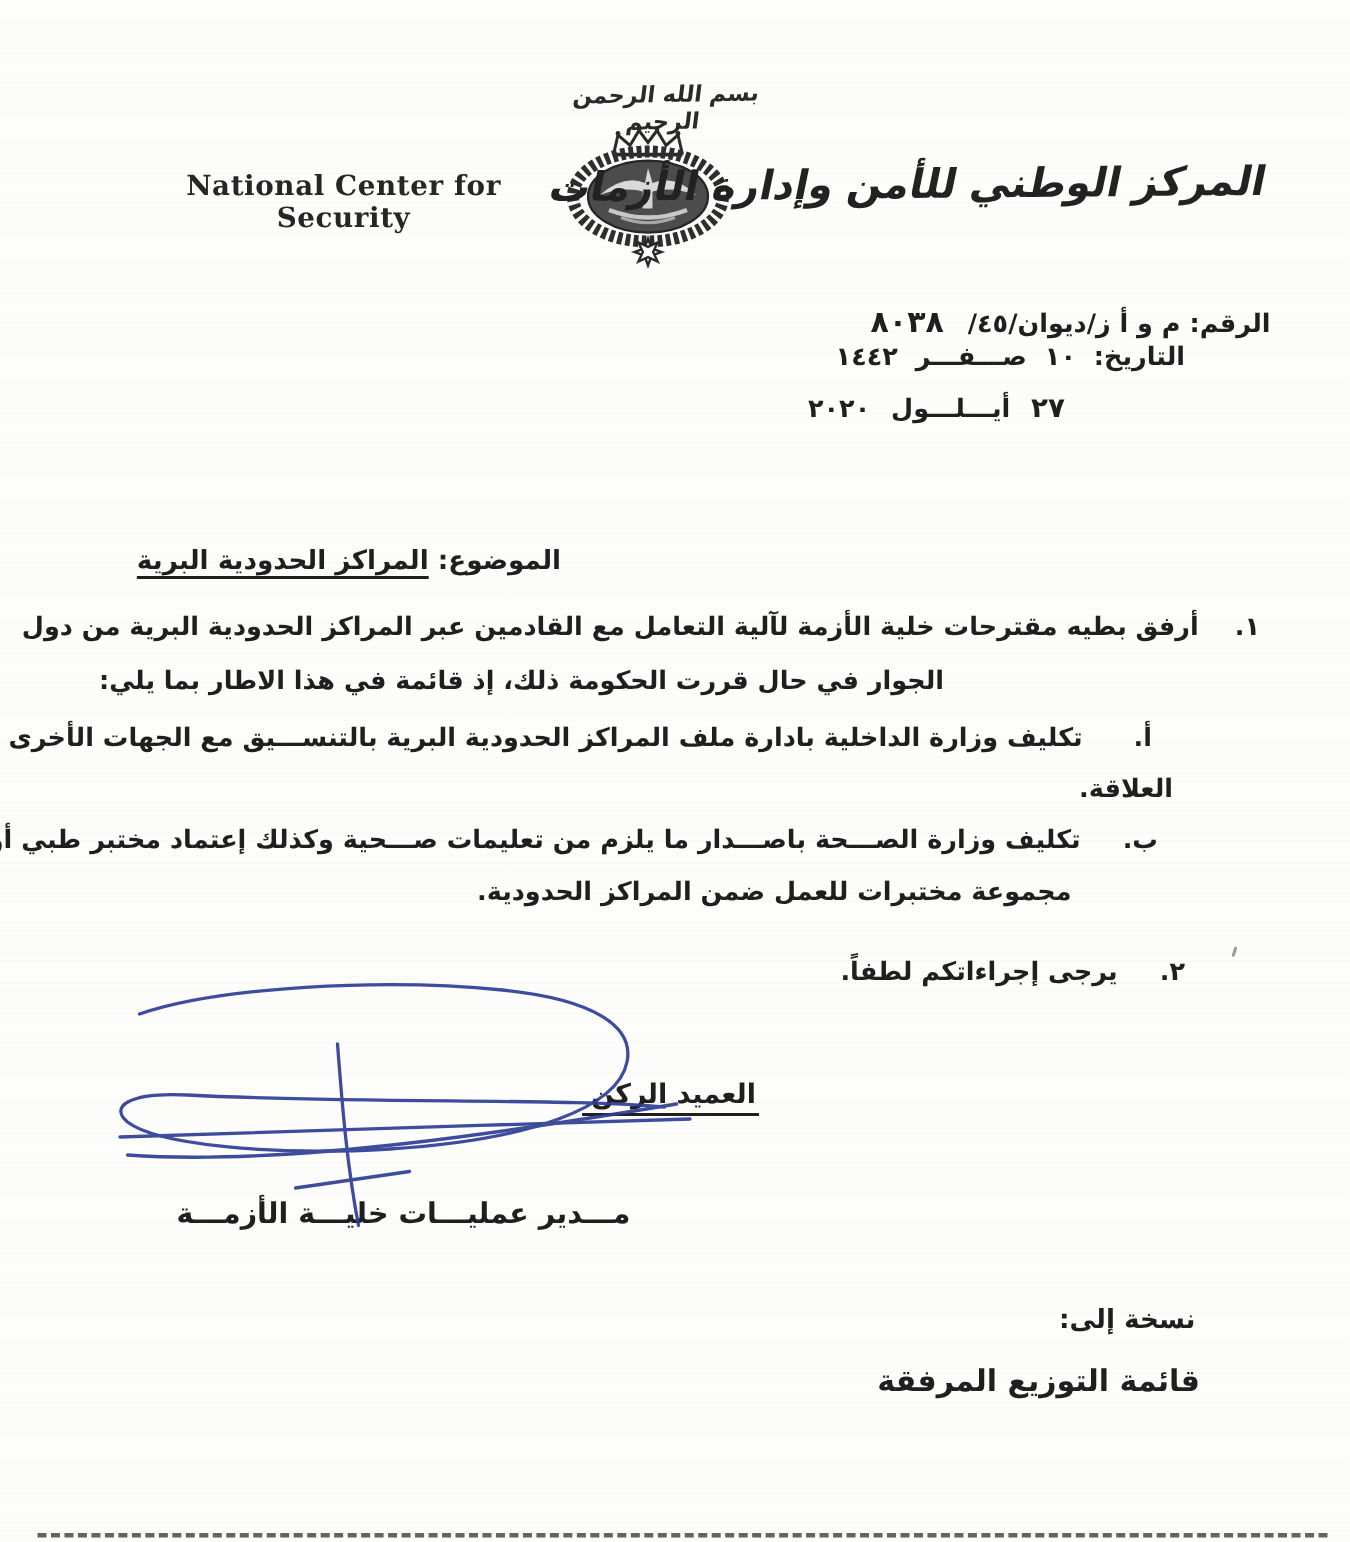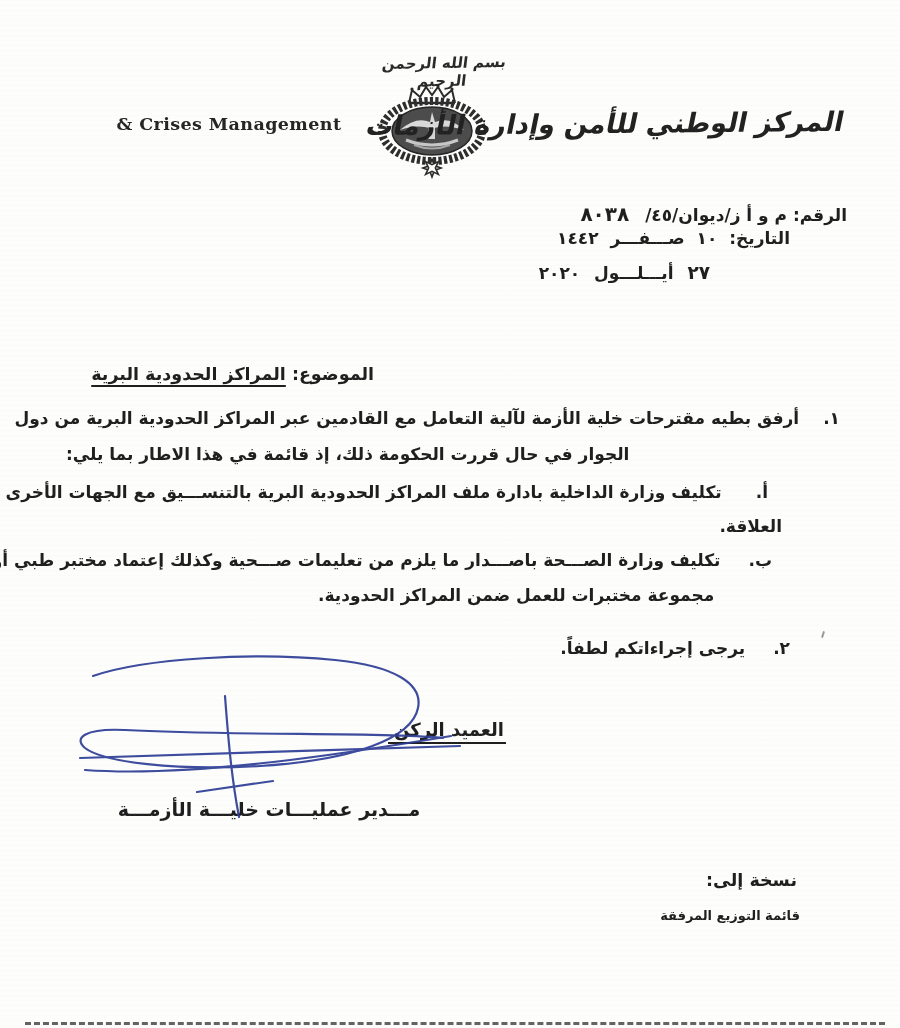--- a/index.html
+++ b/index.html
@@ -61,35 +61,35 @@
     background:#9a9a9a;transform:rotate(18deg);border-radius:1px;
   }
   .rank{
     left:388px;top:719px;font-size:18px;
     border-bottom:2px solid #1f1f1f;padding:0 2px 2px 6px;
   }
   .sig-title{left:60px;top:762px;width:418px;text-align:center;font-size:19px;letter-spacing:1px;margin-top:36px;}
   .sig-name{left:60px;top:801px;width:418px;text-align:center;font-size:19.5px;letter-spacing:1px;}
   .sig-svg{position:absolute;left:55px;top:650px;pointer-events:none;}
   .copy-label{right:103px;top:870px;font-size:17.5px;}
-  .copy-value{right:100px;top:908px;font-size:13px;}
+  .copy-value{right:100px;top:908px;font-size:20px;}
   .bottom-edge{
     position:absolute;left:25px;top:1022px;width:860px;height:0;
     border-top:3px dashed #3d3d3d;opacity:0.8;
   }
 </style>
 </head>
 <body>
 
 <div class="page">
 
   <div class="bismillah">بسم الله الرحمن الرحيم</div>
 
   <div class="org-en">
-    <div class="l2">&amp; Crises Management</div>
+    <div class="l1">National Center for Security</div>
   </div>
 
   <svg class="crest" width="112" height="98" viewBox="0 0 112 98">
 
     <path d="M33,21 L36,8 L44,15 L50,5 L56,13 L62,5 L68,15 L76,8 L79,21" fill="none" stroke="#2b2b2b" stroke-width="2"></path>
     <circle cx="36" cy="7" r="1.6" fill="#2b2b2b"></circle>
     <circle cx="50" cy="4" r="1.6" fill="#2b2b2b"></circle>
     <circle cx="62" cy="4" r="1.6" fill="#2b2b2b"></circle>
     <circle cx="76" cy="7" r="1.6" fill="#2b2b2b"></circle>
     <path d="M33,21 L79,21" stroke="#2b2b2b" stroke-width="2.5"></path>

